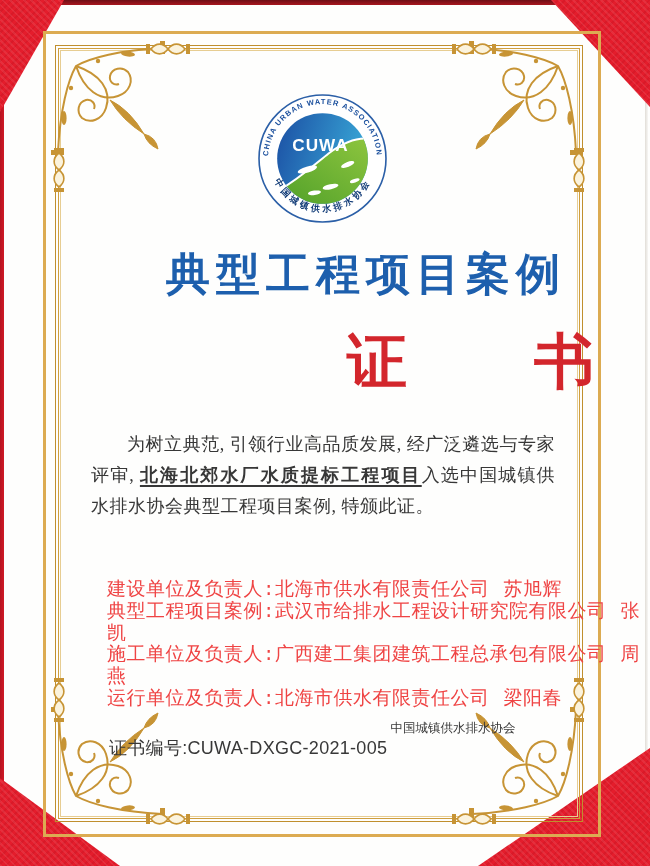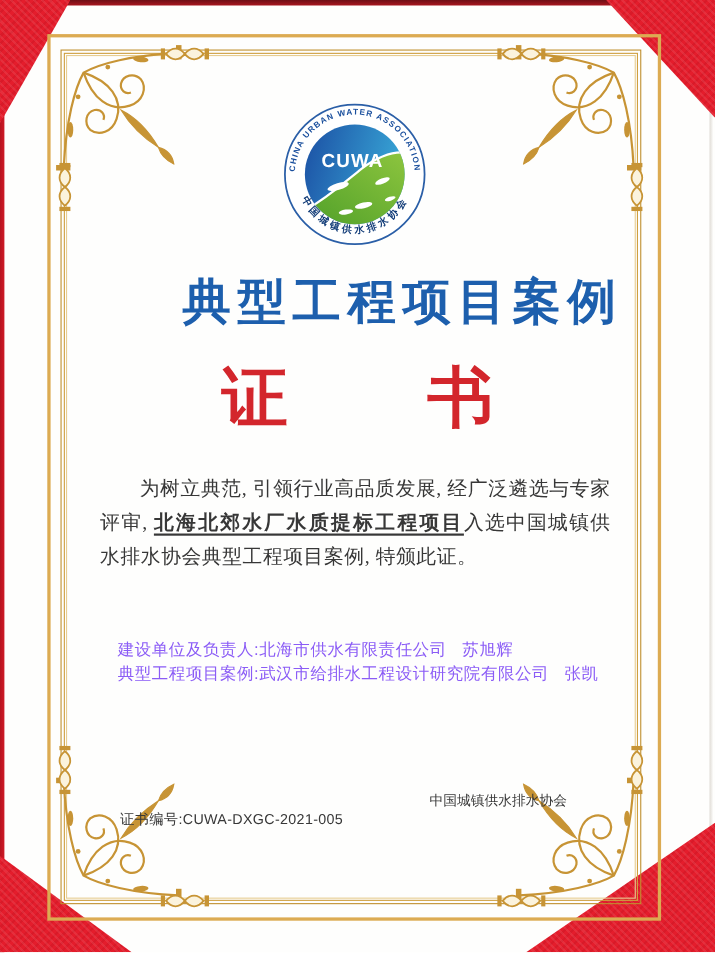--- a/index.html
+++ b/index.html
@@ -41,35 +41,35 @@
   .knot{position:absolute;width:44px;height:16px;color:#c79435;}
   .knot-v{transform:rotate(90deg);}
   
   .logo{position:absolute;left:257px;top:93px;width:131px;height:131px;}
   
   .title{position:absolute;left:0;top:245px;width:650px;
     text-align:center;font-size:44px;font-weight:bold;color:#1d5fad;
     letter-spacing:6px;padding-left:6px;box-sizing:border-box;
     font-family:"Liberation Serif","DejaVu Serif",serif;margin-left:38px;}
   .cert-word{position:absolute;left:0;top:322px;width:650px;
-    text-align:center;font-size:60px;font-weight:bold;color:#d3262c;
+    text-align:right;font-size:60px;font-weight:bold;color:#d3262c;
     letter-spacing:56px;text-indent:56px;
     font-family:"Liberation Serif","DejaVu Serif",serif;}
   .body-text{position:absolute;left:91px;top:429px;width:464px;
     font-size:18px;line-height:31px;letter-spacing:.5px;color:#373737;
     text-align:justify;text-indent:2em;margin:0;}
   .project{font-weight:bold;text-decoration:underline;text-underline-offset:4px;
     text-decoration-thickness:1.5px;letter-spacing:1.5px;}
   .units{position:absolute;left:107px;top:580px;
-    font-family:Liberation Sans, sans-serif;
-    font-size:15px;line-height:21.8px;color:#8b5cf6;letter-spacing:.5px;}
+    font-family:Liberation Mono, monospace;
+    font-size:19px;line-height:21.8px;color:#ef4444;letter-spacing:.5px;}
   .unit-line .person{margin-left:14px;}
   .cert-no{position:absolute;left:109px;top:736px;
     font-family:"Liberation Sans","DejaVu Sans",sans-serif;
-    font-size:13px;color:#383838;letter-spacing:.3px;}
+    font-size:18px;color:#383838;letter-spacing:.3px;}
   .issuer{position:absolute;left:374px;top:720px;width:158px;
     text-align:center;font-family:"Liberation Sans","DejaVu Sans",sans-serif;
     font-size:12.5px;line-height:16px;color:#383838;}
   .issuer .date{letter-spacing:2px;}
 </style>
 </head>
 <body>
 
 <div class="page">
 
@@ -185,20 +185,22 @@
   </svg>
 
   <div class="title">典型工程项目案例</div>
   <div class="cert-word">证 书</div>
 
   <p class="body-text"><span>为树立典范, 引领行业高品质发展, 经广泛遴选与专家评审, </span><span class="project">北海北郊水厂水质提标工程项目</span><span>入选中国城镇供水排水协会典型工程项目案例, 特颁此证。</span></p>
 
   <div class="units">
     <div class="unit-line"><span>建设单位及负责人:</span><span>北海市供水有限责任公司</span><span class="person">苏旭辉</span></div>
     <div class="unit-line"><span>典型工程项目案例:</span><span>武汉市给排水工程设计研究院有限公司</span><span class="person">张凯</span></div>
+    <div class="unit-line"><span>施工单位及负责人:</span><span>广西建工集团建筑工程总承包有限公司</span><span class="person">周燕</span></div>
+    <div class="unit-line"><span>运行单位及负责人:</span><span>北海市供水有限责任公司</span><span class="person">梁阳春</span></div>
   </div>
 
   <div class="cert-no"><span>证书编号:</span><span>CUWA-DXGC-2021-005</span></div>
 
   <div class="issuer">
     <div>中国城镇供水排水协会</div>
   </div>
 
 </div>
 

